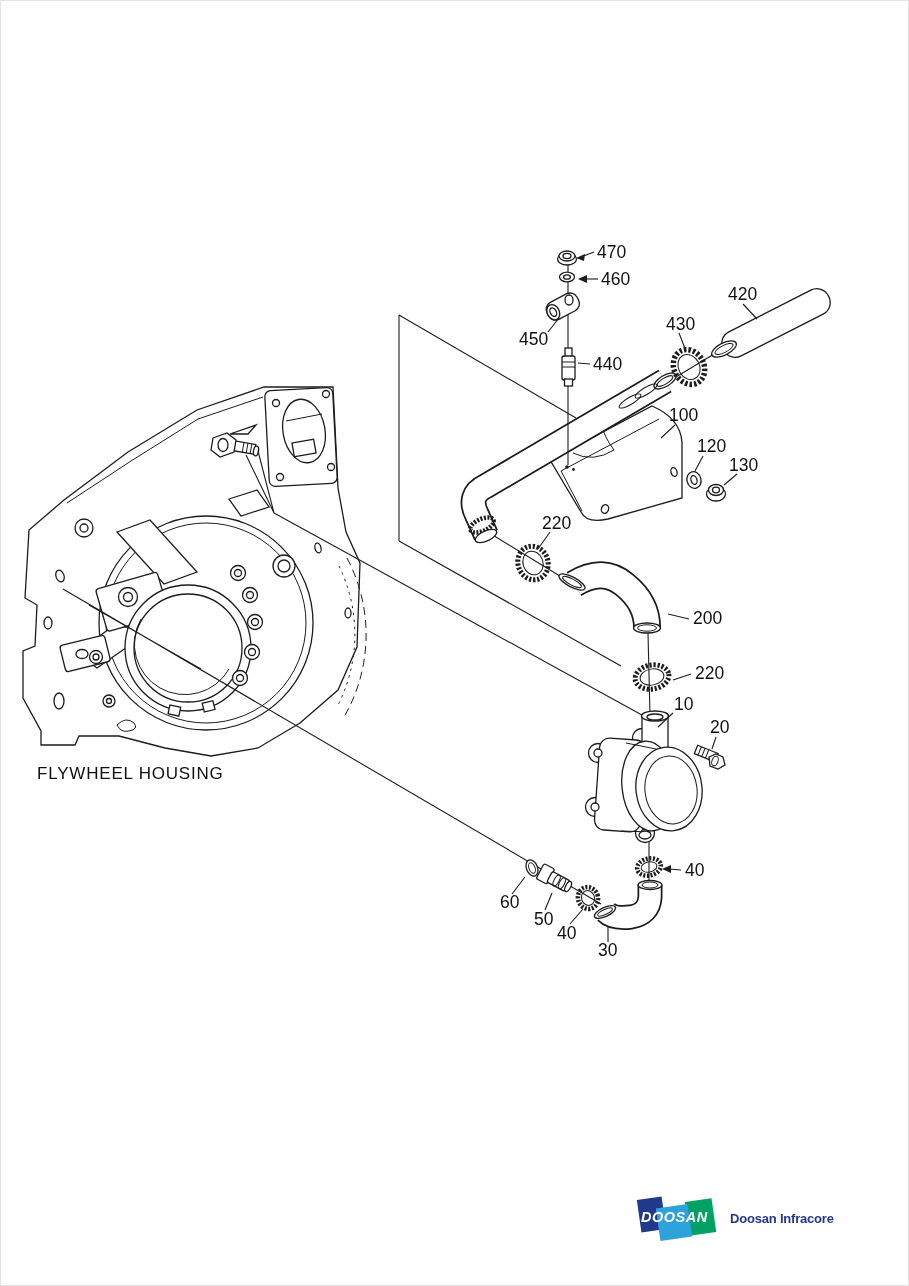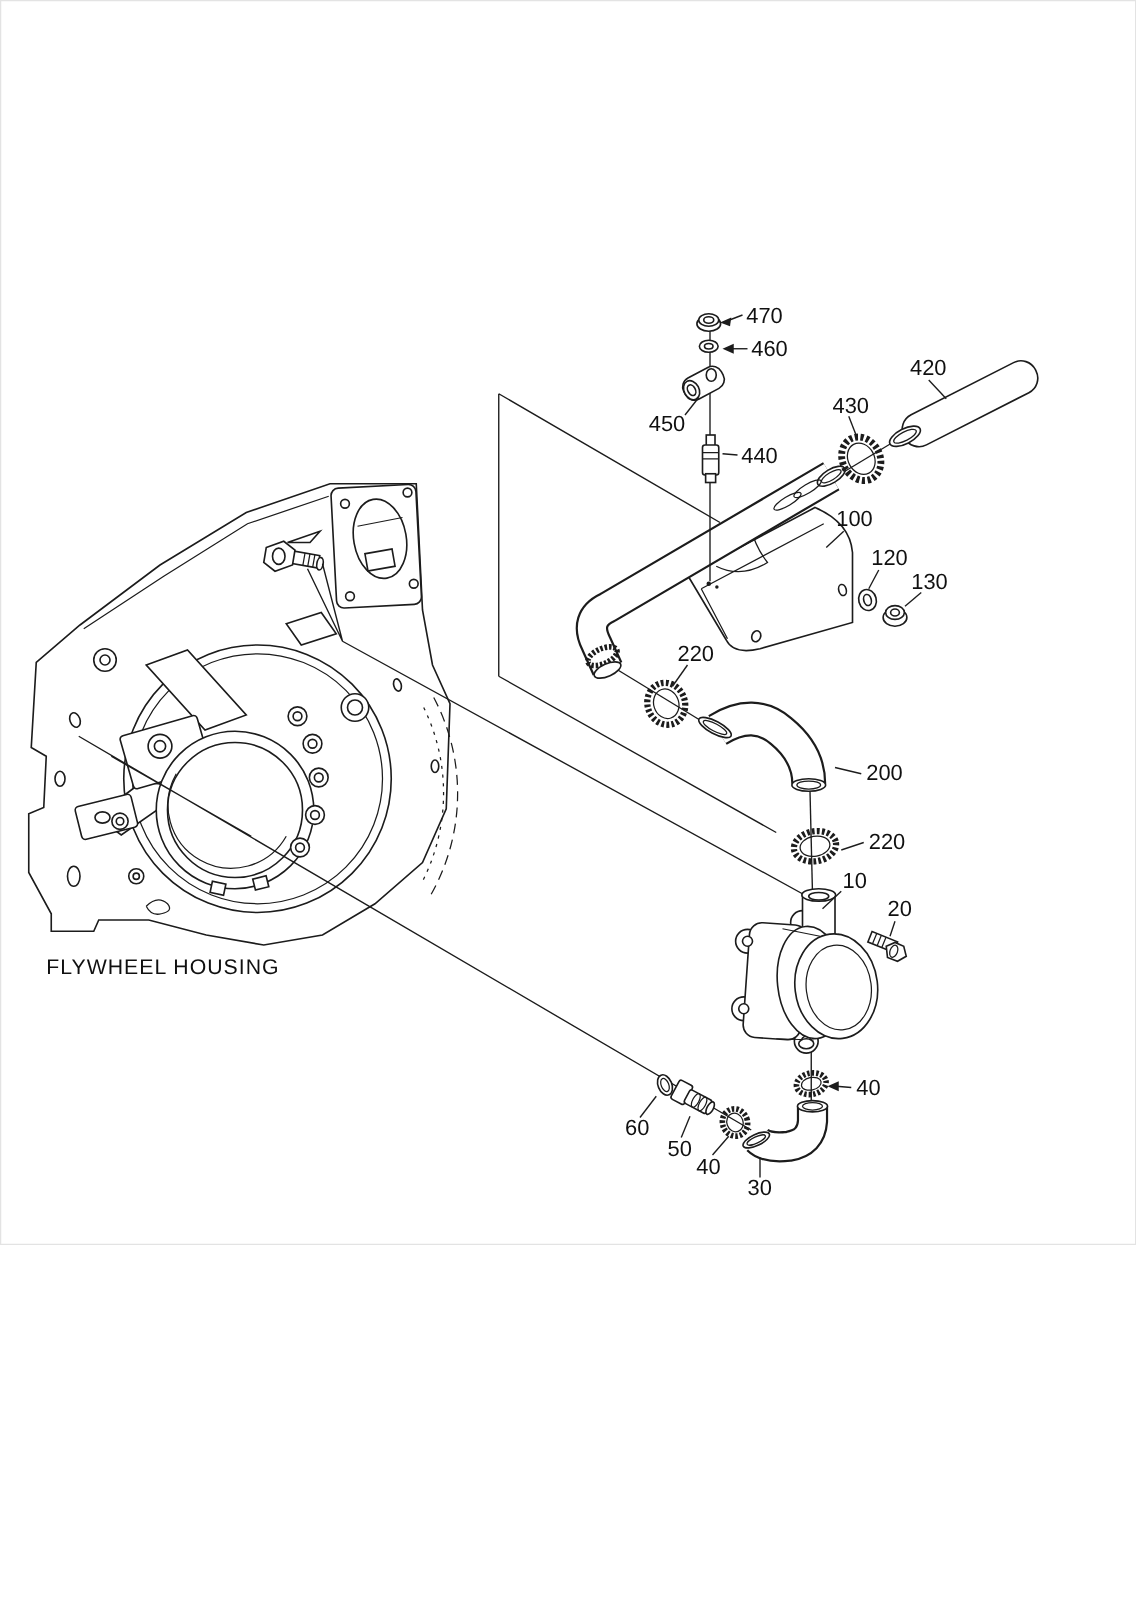--- a/index.html
+++ b/index.html
@@ -1,16 +1,16 @@
 <!DOCTYPE html>
 <html><head>
 <meta charset="utf-8">
 <style>
   html,body{margin:0;padding:0;background:#fff;}
-  .page{position:relative;width:909px;height:996px;background:#ffffff;
+  .page{position:relative;width:909px;height:1286px;background:#ffffff;
         border:1px solid #e3e3e3;box-sizing:border-box;overflow:hidden;
         font-family:"Liberation Sans",sans-serif;}
   svg{position:absolute;left:0;top:0;}
   .ln{fill:none;stroke:#1c1c1c;stroke-width:1.3;}
   .thin{fill:none;stroke:#1c1c1c;stroke-width:1;}
   .wht{fill:#ffffff;stroke:#1c1c1c;stroke-width:1.3;}
   .dk{fill:#1c1c1c;stroke:none;}
   .lead{fill:none;stroke:#1c1c1c;stroke-width:1.1;}
   .lbl{font-family:"Liberation Sans",sans-serif;font-size:17.5px;fill:#101010;}
   .caption{font-family:"Liberation Sans",sans-serif;font-size:17px;letter-spacing:.8px;fill:#101010;}
@@ -343,13 +343,20 @@
     </g>
     <g>
       <line class="lead" x1="607" y1="941" x2="607" y2="925"></line>
       <text class="lbl" x="597" y="955">30</text>
     </g>
   </g>
 
   <text class="caption" x="36" y="778">FLYWHEEL HOUSING</text>
 </svg>
 
+<div class="logo">
+  <div class="sq sq-navy"></div>
+  <div class="sq sq-green"></div>
+  <div class="sq sq-blue"></div>
+  <div class="logo-word">DOOSAN</div>
+  <div class="brand">Doosan Infracore</div>
 </div>
+</div>
 
 </body></html>

